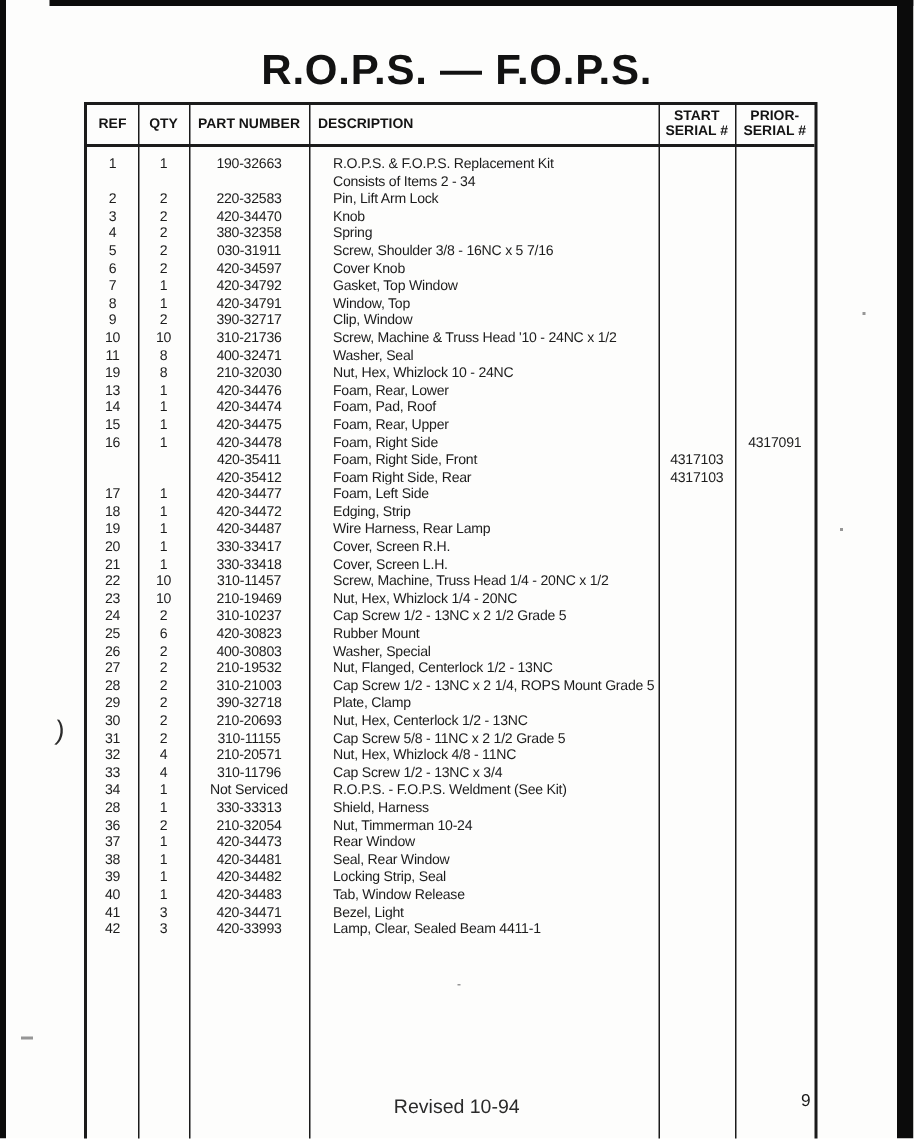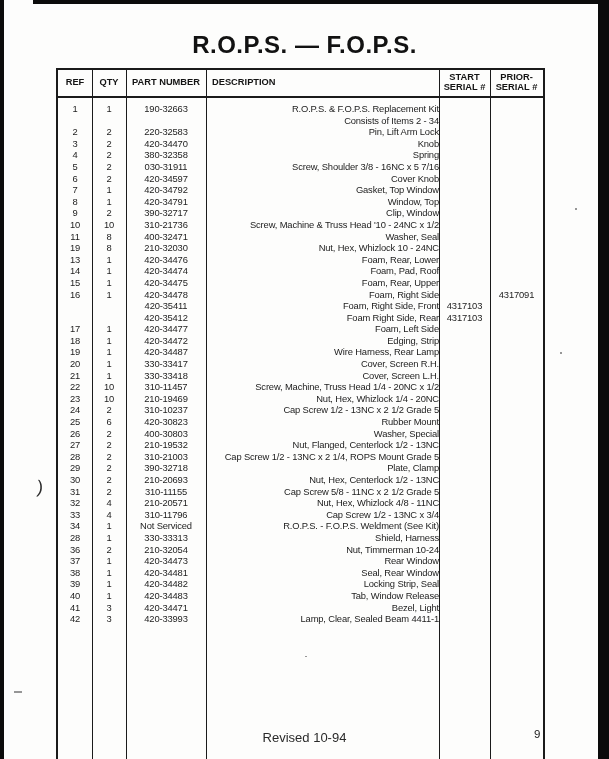--- a/index.html
+++ b/index.html
@@ -25,21 +25,21 @@
   }
   .speck { position: absolute; background: #969696; }
   .speck-1 { left: 14px;  top: 691px; width: 8px; height: 2px; }
   .speck-2 { left: 575px; top: 208px; width: 2px; height: 2px; }
   .speck-3 { left: 560px; top: 352px; width: 2px; height: 2px; }
   .speck-4 { left: 305px; top: 656px; width: 2px; height: 1px; }
 
   .title {
     position: absolute; top: 31px; left: 0; width: 100%;
     margin: 0; text-align: center;
-    font-size: 24px; font-weight: 700; letter-spacing: 0.5px;
+    font-size: 28px; font-weight: 700; letter-spacing: 0.5px;
     color: #121212;
   }
 
   .parts-table {
     position: absolute; left: 56px; top: 68px;
     width: 489px; height: 719px;
     border: 2px solid #1b1b1b;
     box-sizing: border-box;
     background: transparent;
   }
@@ -68,21 +68,21 @@
     padding-top: 5px;
     display: grid;
     grid-template-columns: 34px 34px 80px 233px 51px 53px;
     grid-auto-rows: 11.6px;
     align-content: start;
     font-size: 9.4px; line-height: 11.6px; letter-spacing: -0.15px;
     color: #1c1c1c;
   }
   .td { white-space: nowrap; overflow: hidden; }
   .td.col-ref, .td.col-qty, .td.col-part, .td.col-start, .td.col-prior { text-align: center; }
-  .td.col-desc { text-align: right; padding-left: 16px; }
+  .td.col-desc { text-align: left; padding-left: 16px; }
 
   .footer-revision {
     position: absolute; top: 730px; left: 0; width: 100%;
     text-align: center; font-size: 13px; color: #2a2a2a;
   }
   .footer-page-number {
     position: absolute; top: 728px; left: 534px;
     font-size: 11.5px; color: #1a1a1a;
   }
 </style>

